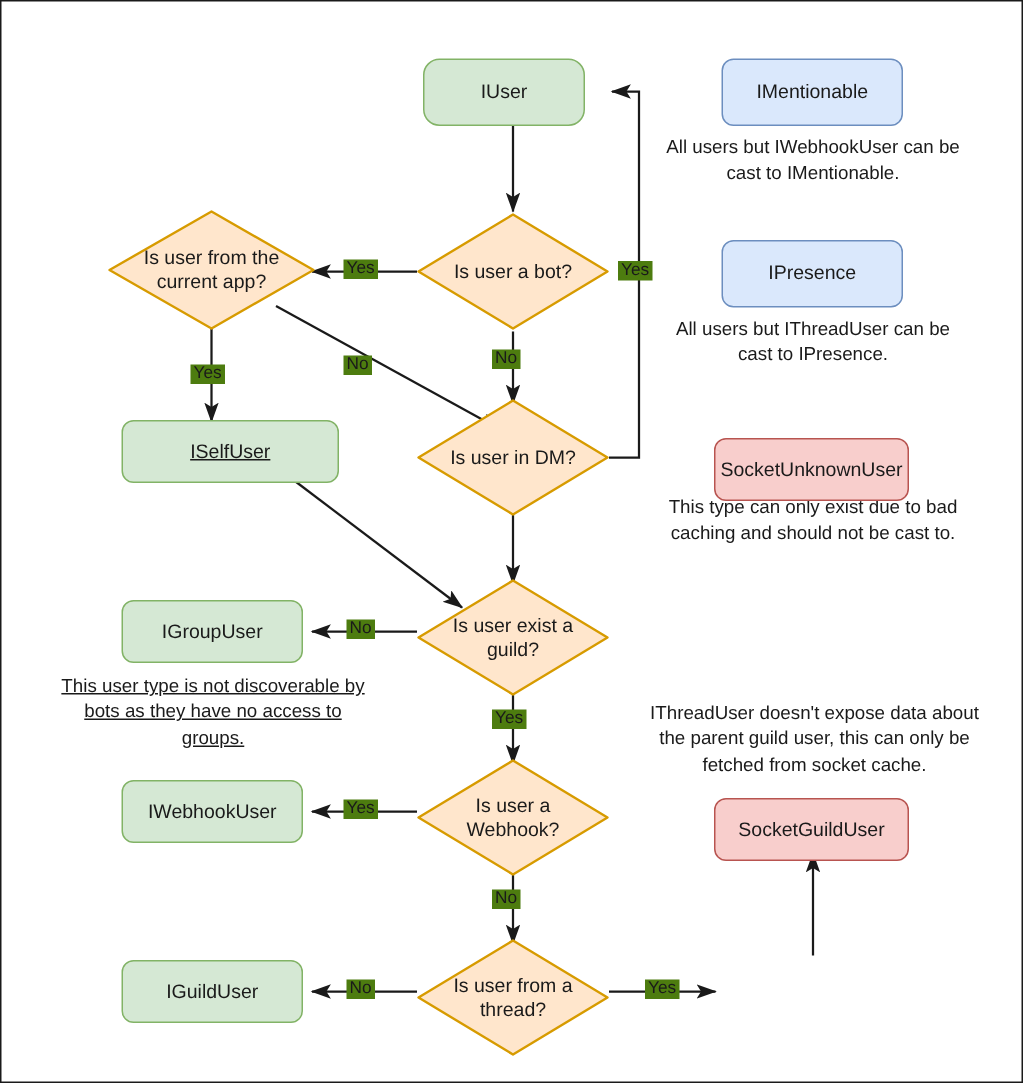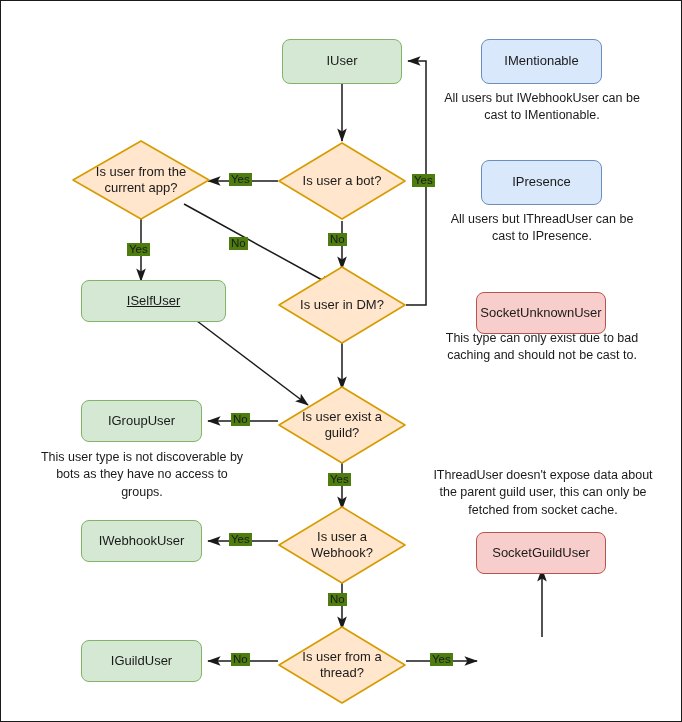--- a/index.html
+++ b/index.html
@@ -125,21 +125,21 @@
       <path d="M277,660 L207,660"></path>
 
       <path d="M405,660 L476,660"></path>
 
       <path d="M541,636 L541,568"></path>
 
       <path d="M405,304 L425,304 L425,60 L407,60"></path>
     </g>
   </svg>
 
-  <div class="node green" style="left:281px; top:38px; width:120px; height:45px;">
+  <div class="node green" style="left:281px; top:38px; width:108px; height:45px;border-radius:11px;">
     <span>IUser</span>
   </div>
 
   <div class="diamond" style="left:276px; top:140px; width:130px; height:80px;">
     <svg class="shape" viewBox="0 0 130 80">
       <path d="M65,2 L128,40 L65,78 L2,40 Z" fill="#ffe6cc" stroke="#d79b00" stroke-width="1.6" stroke-linejoin="round"></path>
     </svg>
     <div class="dlabel">Is user a bot?</div>
   </div>
 
@@ -210,21 +210,21 @@
   <div class="node red" style="left:475px; top:519px; width:130px; height:42px;">
     <span>SocketGuildUser</span>
   </div>
 
   <div class="note" style="left:437px; top:89px; width:208px;">All users but IWebhookUser can be cast to IMentionable.</div>
 
   <div class="note" style="left:437px; top:210px; width:208px;">All users but IThreadUser can be cast to IPresence.</div>
 
   <div class="note" style="left:432px; top:329px; width:218px;">This type can only exist due to bad caching and should not be cast to.</div>
 
-  <div class="note" style="left:34px; top:448px; width:214px;">This user type is not discoverable by bots as they have no access to groups.</div>
+  <div class="note" style="left:34px; top:448px; width:214px;text-decoration:underline;">This user type is not discoverable by bots as they have no access to groups.</div>
 
   <div class="note" style="left:428px; top:466px; width:228px;">IThreadUser doesn't expose data about the parent guild user, this can only be fetched from socket cache.</div>
 
   <div class="edge-label" style="left:228px; top:172px;">Yes</div>
 
   <div class="edge-label" style="left:327px; top:232px;">No</div>
 
   <div class="edge-label" style="left:126px; top:242px;">Yes</div>
 
   <div class="edge-label" style="left:228px; top:236px;">No</div>

